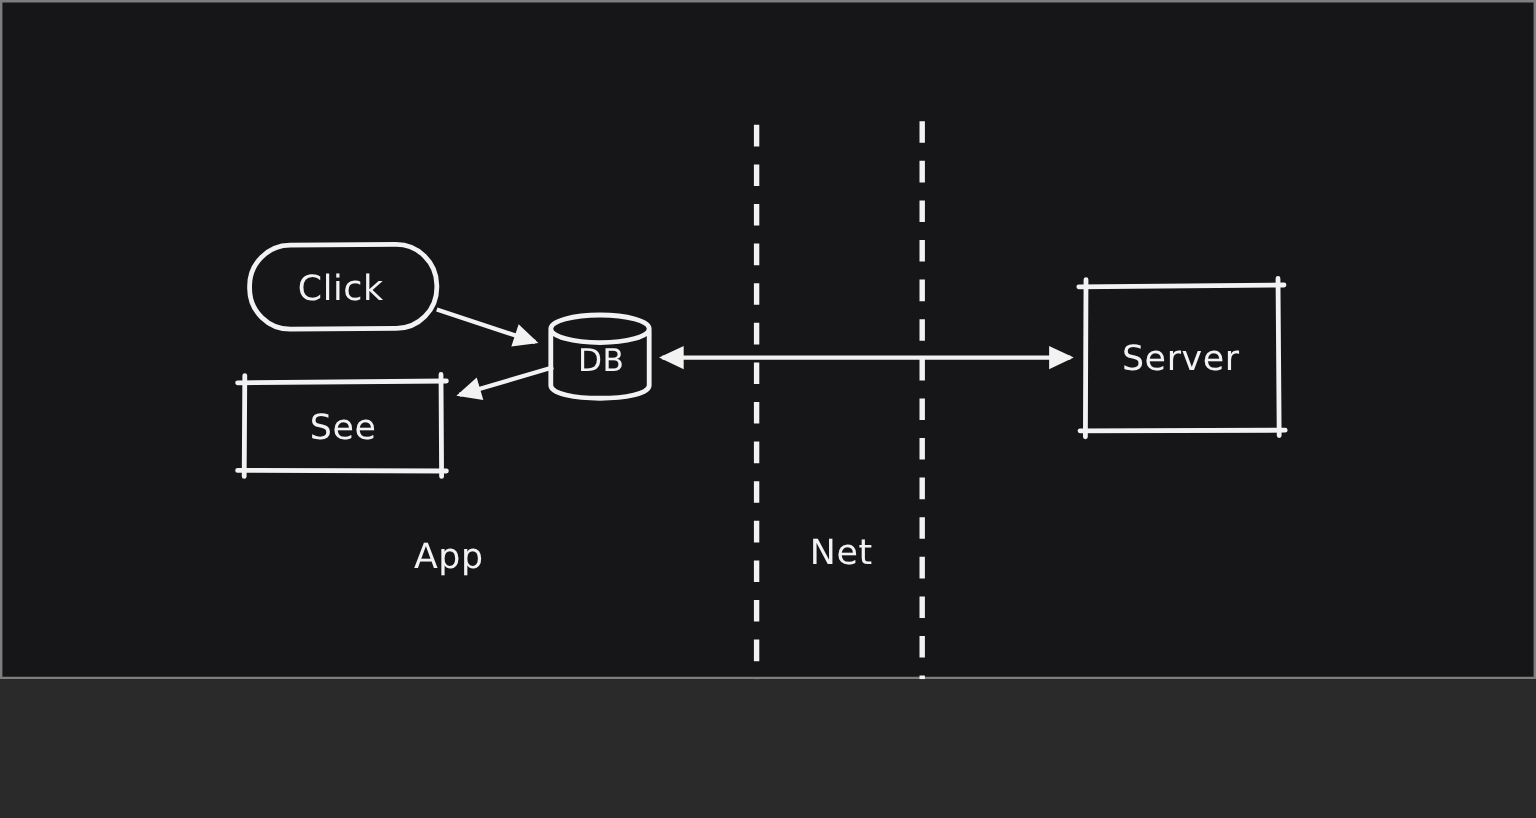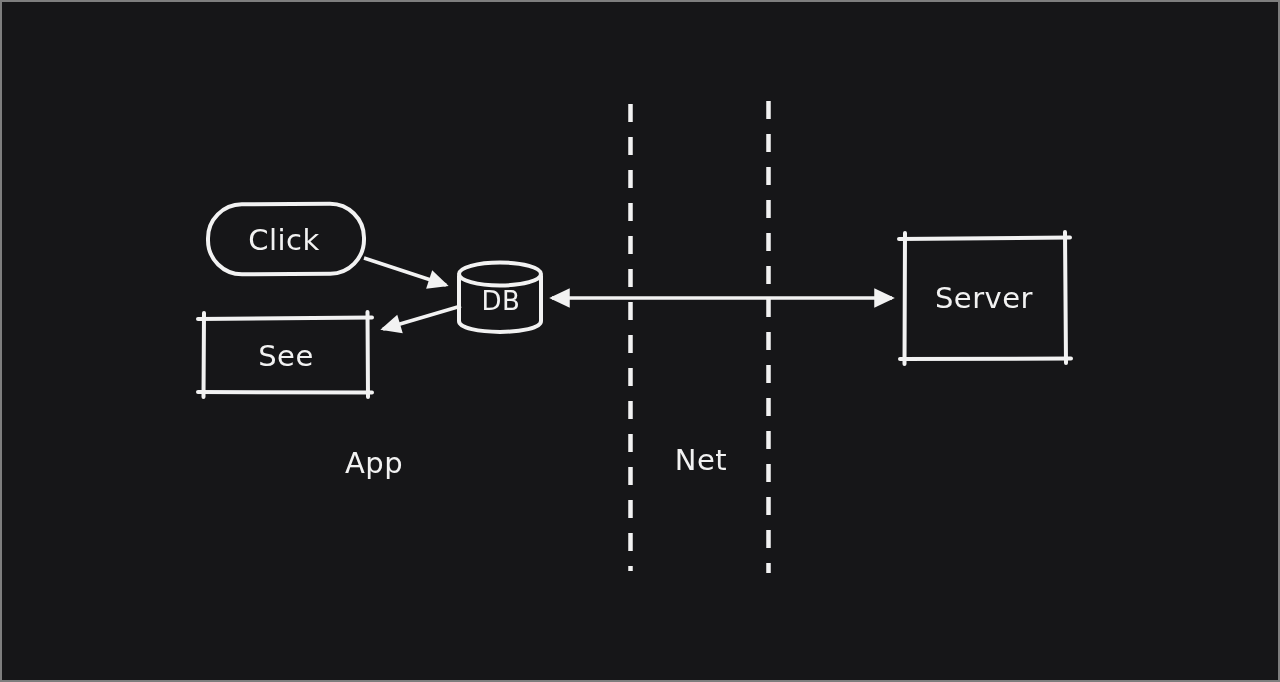--- a/index.html
+++ b/index.html
@@ -5,21 +5,21 @@
   :root {
     --bg: #161618;
     --stroke: #f2f2f2;
     --frame: #7e7e7e;
   }
   * { box-sizing: border-box; }
   html, body { margin: 0; padding: 0; background: #2a2a2a; }
   .canvas-frame {
     position: relative;
     width: 1280px;
-    height: 682px;
+    height: 566px;
     background: var(--bg);
     box-shadow: inset 0 0 0 2px var(--frame);
     overflow: hidden;
   }
   svg.diagram { position: absolute; top: 0; left: 0; display: block; }
 
   .shape {
     fill: none;
     stroke: var(--stroke);
     stroke-width: 4;

